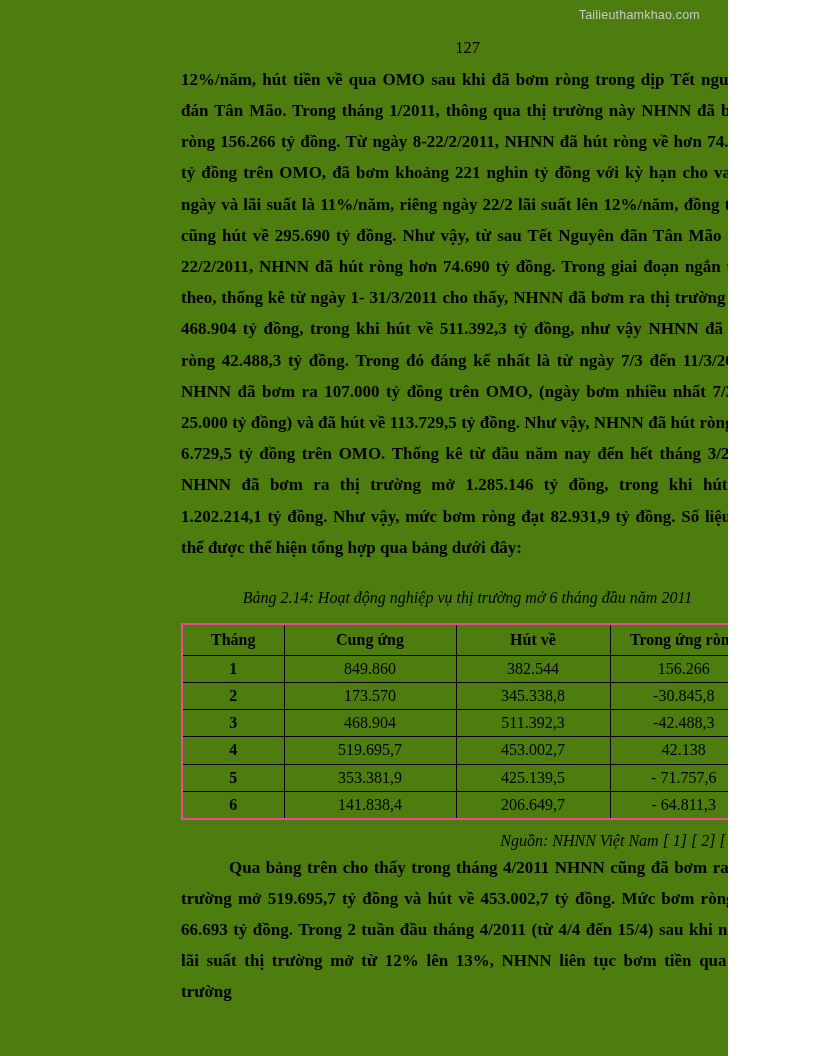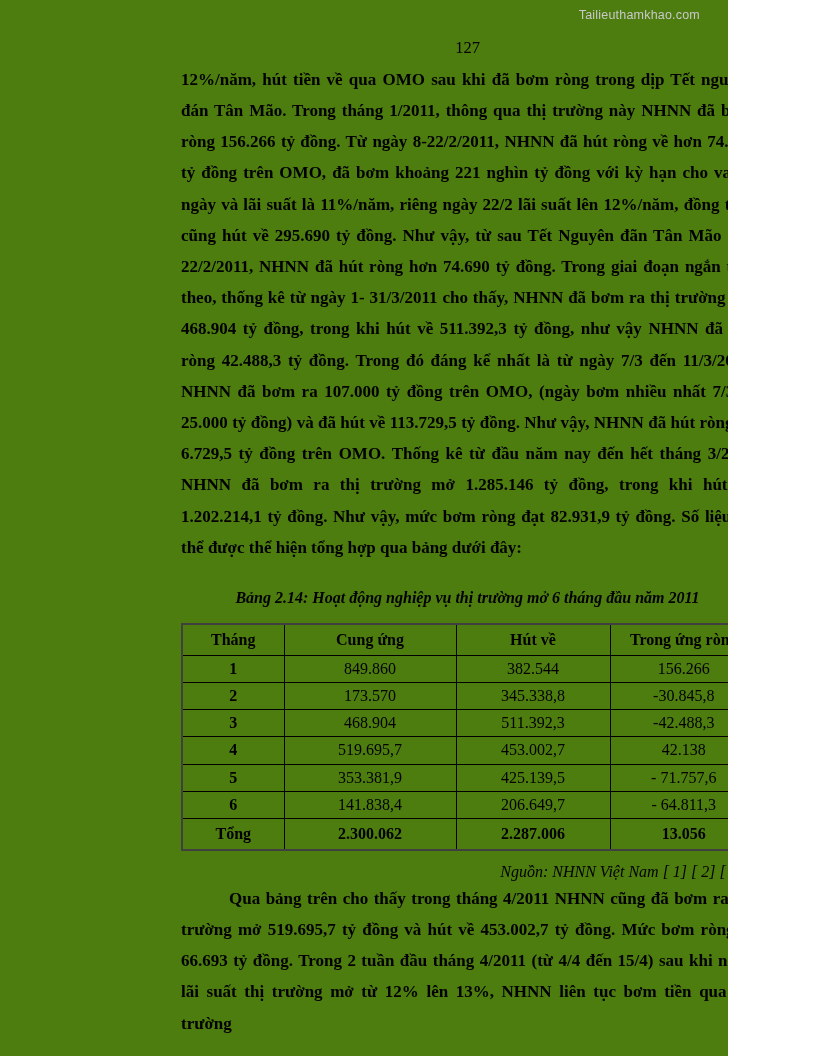--- a/index.html
+++ b/index.html
@@ -52,42 +52,42 @@
     hyphens: none;
     font-weight: bold;
   }
   p.body-text.indented {
     text-indent: 48px;
   }
   .table-caption {
     margin: 24px 0 0 0;
     text-align: center;
     font-size: 16px;
-    font-weight: bold;
+    font-weight: normal;
     font-style: italic;
     line-height: 1.35;
   }
   .unit-line {
     margin: 12px 0 0 0;
     text-align: right;
     font-size: 16px;
     font-style: italic;
     line-height: 1.35;
     padding-right: 2px;
   }
   .table-wrap {
     margin: 14px 0 0 0;
     display: flex;
     justify-content: flex-start;
   }
   table.omo-table {
     border-collapse: collapse;
     width: 576px;
     table-layout: fixed;
-    border: 2px solid #404040;
+    border: 2px solid #ec4899;
   }
   table.omo-table col.c-month  { width: 102px; }
   table.omo-table col.c-supply { width: 172px; }
   table.omo-table col.c-absorb { width: 154px; }
   table.omo-table col.c-net    { width: 148px; }
   table.omo-table th,
   table.omo-table td {
     border: 1px solid #000000;
     text-align: center;
     font-size: 16px;
@@ -180,26 +180,20 @@
             <td>353.381,9</td>
             <td>425.139,5</td>
             <td>- 71.757,6</td>
           </tr>
           <tr>
             <td class="month-cell">6</td>
             <td>141.838,4</td>
             <td>206.649,7</td>
             <td>- 64.811,3</td>
           </tr>
-          <tr class="total-row">
-            <td>Tổng</td>
-            <td>2.300.062</td>
-            <td>2.287.006</td>
-            <td>13.056</td>
-          </tr>
         </tbody>
       </table>
     </div>
 
     <p class="source-line">Nguồn: NHNN Việt Nam [ 1] [ 2] [ 48]</p>
 
     <p class="body-text indented after-table">Qua bảng trên cho thấy trong tháng 4/2011 NHNN cũng đã bơm ra thị trường mở 519.695,7 tỷ đồng và hút về 453.002,7 tỷ đồng. Mức bơm ròng là 66.693 tỷ đồng. Trong 2 tuần đầu tháng 4/2011 (từ 4/4 đến 15/4) sau khi nâng lãi suất thị trường mở từ 12% lên 13%, NHNN liên tục bơm tiền qua thị trường</p>
 
   </div>
 </div>

